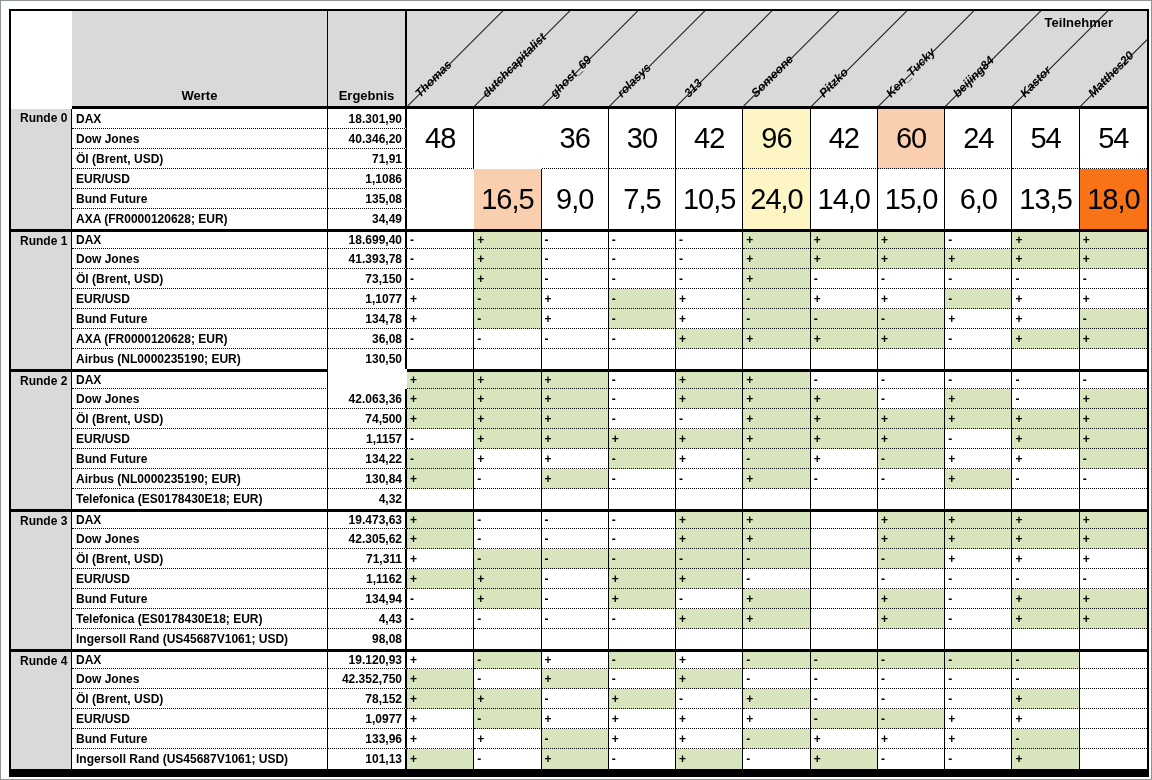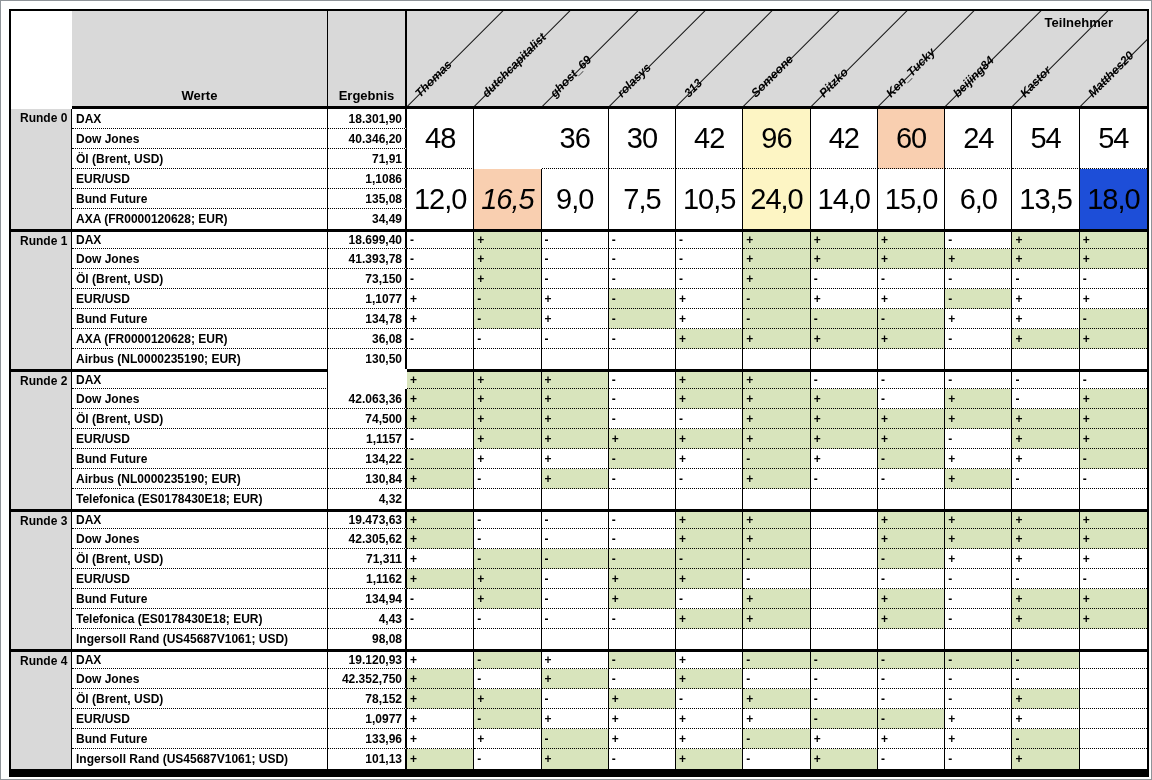--- a/index.html
+++ b/index.html
@@ -88,40 +88,39 @@
       <div class="c result" style="grid-area: 3 / 3;">40.346,20</div>
       <div class="c werte" style="grid-area: 4 / 2;">Öl (Brent, USD)</div>
       <div class="c result" style="grid-area: 4 / 3;">71,91</div>
       <div class="c werte" style="grid-area: 5 / 2;">EUR/USD</div>
       <div class="c result" style="grid-area: 5 / 3;">1,1086</div>
       <div class="c werte" style="grid-area: 6 / 2;">Bund Future</div>
       <div class="c result" style="grid-area: 6 / 3;">135,08</div>
       <div class="c werte nb" style="grid-area: 7 / 2;">AXA (FR0000120628; EUR)</div>
       <div class="c result nb" style="grid-area: 7 / 3;">34,49</div>
       <div class="c num" style="grid-area: 2 / 4 / span 3;">48</div>
-      <div class="c num nb" style="grid-area: 5 / 4 / span 3;">12,0</div>
-      <div class="c num nb" style="grid-area: 5 / 5 / span 3; background: rgb(249, 207, 176); font-style: italic;">16,5</div>
+      <div class="c num nb" style="grid-area: 5 / 5 / span 3; background: rgb(249, 207, 176);">16,5</div>
       <div class="c num" style="grid-area: 2 / 6 / span 3;">36</div>
       <div class="c num nb" style="grid-area: 5 / 6 / span 3;">9,0</div>
       <div class="c num" style="grid-area: 2 / 7 / span 3;">30</div>
       <div class="c num nb" style="grid-area: 5 / 7 / span 3;">7,5</div>
       <div class="c num" style="grid-area: 2 / 8 / span 3;">42</div>
       <div class="c num nb" style="grid-area: 5 / 8 / span 3;">10,5</div>
       <div class="c num" style="grid-area: 2 / 9 / span 3; background: rgb(253, 245, 196);">96</div>
       <div class="c num nb" style="grid-area: 5 / 9 / span 3; background: rgb(253, 245, 196);">24,0</div>
       <div class="c num" style="grid-area: 2 / 10 / span 3;">42</div>
       <div class="c num nb" style="grid-area: 5 / 10 / span 3;">14,0</div>
       <div class="c num" style="grid-area: 2 / 11 / span 3; background: rgb(249, 207, 176);">60</div>
       <div class="c num nb" style="grid-area: 5 / 11 / span 3;">15,0</div>
       <div class="c num" style="grid-area: 2 / 12 / span 3;">24</div>
       <div class="c num nb" style="grid-area: 5 / 12 / span 3;">6,0</div>
       <div class="c num" style="grid-area: 2 / 13 / span 3;">54</div>
       <div class="c num nb" style="grid-area: 5 / 13 / span 3;">13,5</div>
       <div class="c num nr" style="grid-area: 2 / 14 / span 3;">54</div>
-      <div class="c num nb nr" style="grid-area: 5 / 14 / span 3; background: #1d4ed8;">18,0</div>
+      <div class="c num nb nr" style="grid-area: 5 / 14 / span 3; background: #f97316;">18,0</div>
       <div class="c label rt" style="grid-area: 8 / 1 / span 7;">Runde 1</div>
       <div class="c werte rt" style="grid-area: 8 / 2;">DAX</div>
       <div class="c result rt" style="grid-area: 8 / 3;">18.699,40</div>
       <div class="c mark rt" style="grid-area: 8 / 4;">-</div>
       <div class="c mark rt" style="grid-area: 8 / 5; background: rgb(216, 228, 188);">+</div>
       <div class="c mark rt" style="grid-area: 8 / 6;">-</div>
       <div class="c mark rt" style="grid-area: 8 / 7;">-</div>
       <div class="c mark rt" style="grid-area: 8 / 8;">-</div>
       <div class="c mark rt" style="grid-area: 8 / 9; background: rgb(216, 228, 188);">+</div>
       <div class="c mark rt" style="grid-area: 8 / 10; background: rgb(216, 228, 188);">+</div>

